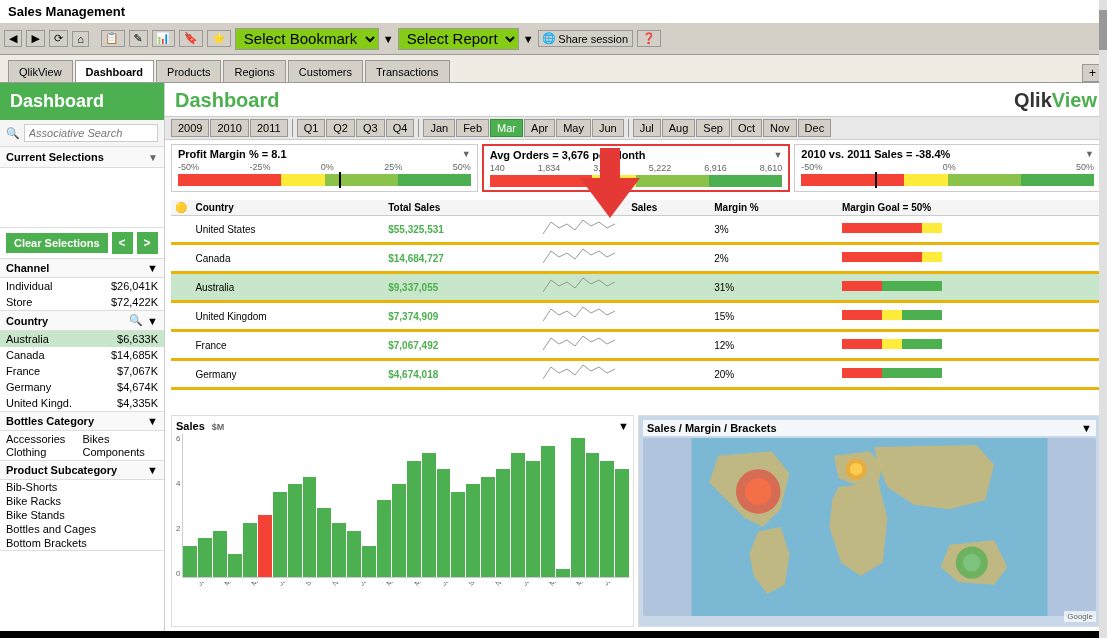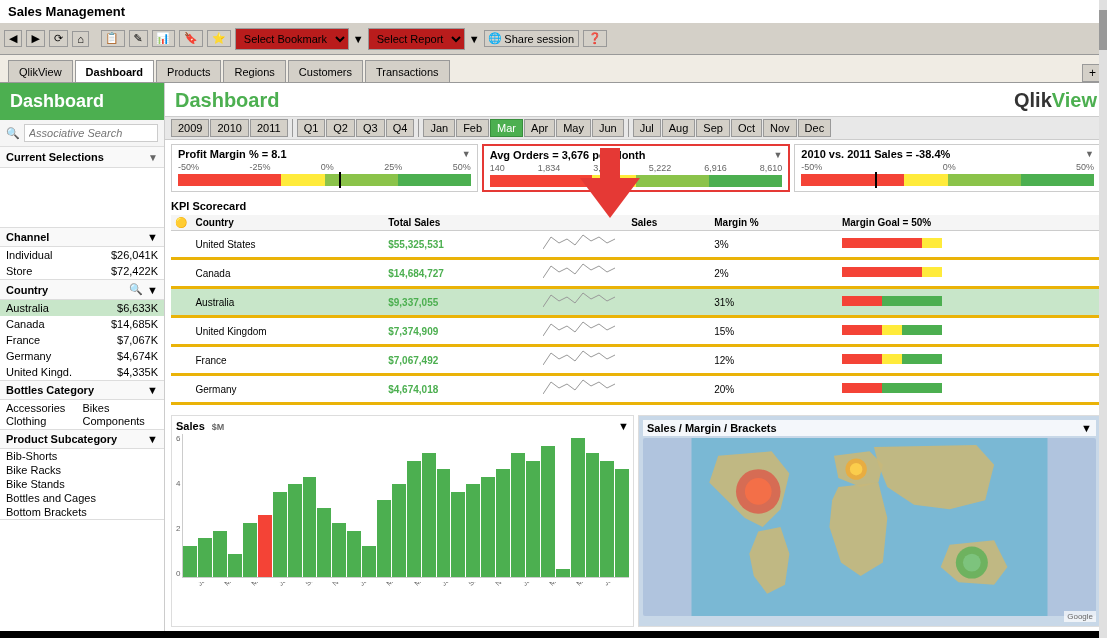--- a/index.html
+++ b/index.html
@@ -29,22 +29,22 @@
       padding: 1px 4px;
       font-size: 11px;
       cursor: pointer;
       display: flex;
       align-items: center;
       gap: 2px;
     }
 
     .toolbar-select {
       height: 22px;
-      font-size: 11px;
-      background: #b91c1c;
+      font-size: 15px;
+      background: #84cc16;
       border: 1px solid #999;
       padding: 0 4px;
     }
 
     .tab-bar {
       background: #f0ece4;
       display: flex;
       align-items: flex-end;
       padding-left: 8px;
       border-bottom: 1px solid #999;
@@ -560,20 +560,31 @@
       <span style="margin-right:4px; color:#888;">🔍</span>
       <input class="search-input" type="text" placeholder="Associative Search" style="">
     </div>
 
     <div class="section-header">
       <span>Current Selections</span>
       <span class="arrow">▼</span>
     </div>
     <div class="selections-box"></div>
 
+    <div class="clear-nav-row">
+      <button class="clear-btn">
+        <span>Clear Selections</span>
+      </button>
+      <button class="nav-btn">
+        <span>&lt;</span>
+      </button>
+      <button class="nav-btn">
+        <span>&gt;</span>
+      </button>
+    </div>
 
     <div class="list-section">
       <div class="list-section-header">
         <span>Channel</span>
         <span>▼</span>
       </div>
       <div class="list-item">
         <span>Individual</span>
         <span>$26,041K</span>
       </div>
@@ -749,21 +760,20 @@
         </div>
       </div>
     </div>
 
     <div class="arrow-overlay">
       <div class="arrow-shaft"></div>
       <div class="arrow-down"></div>
     </div>
 
     <div class="scorecard-section">
-      <div class="scorecard-title">KPI Scorecard</div>
       <table class="scorecard-table">
         <thead>
           <tr>
             <th style="width:16px;">🟡</th>
             <th>Country</th>
             <th>Total Sales</th>
             <th style="width:80px;"></th>
             <th>Sales</th>
             <th>Margin %</th>
             <th>Margin Goal = 50%</th>

